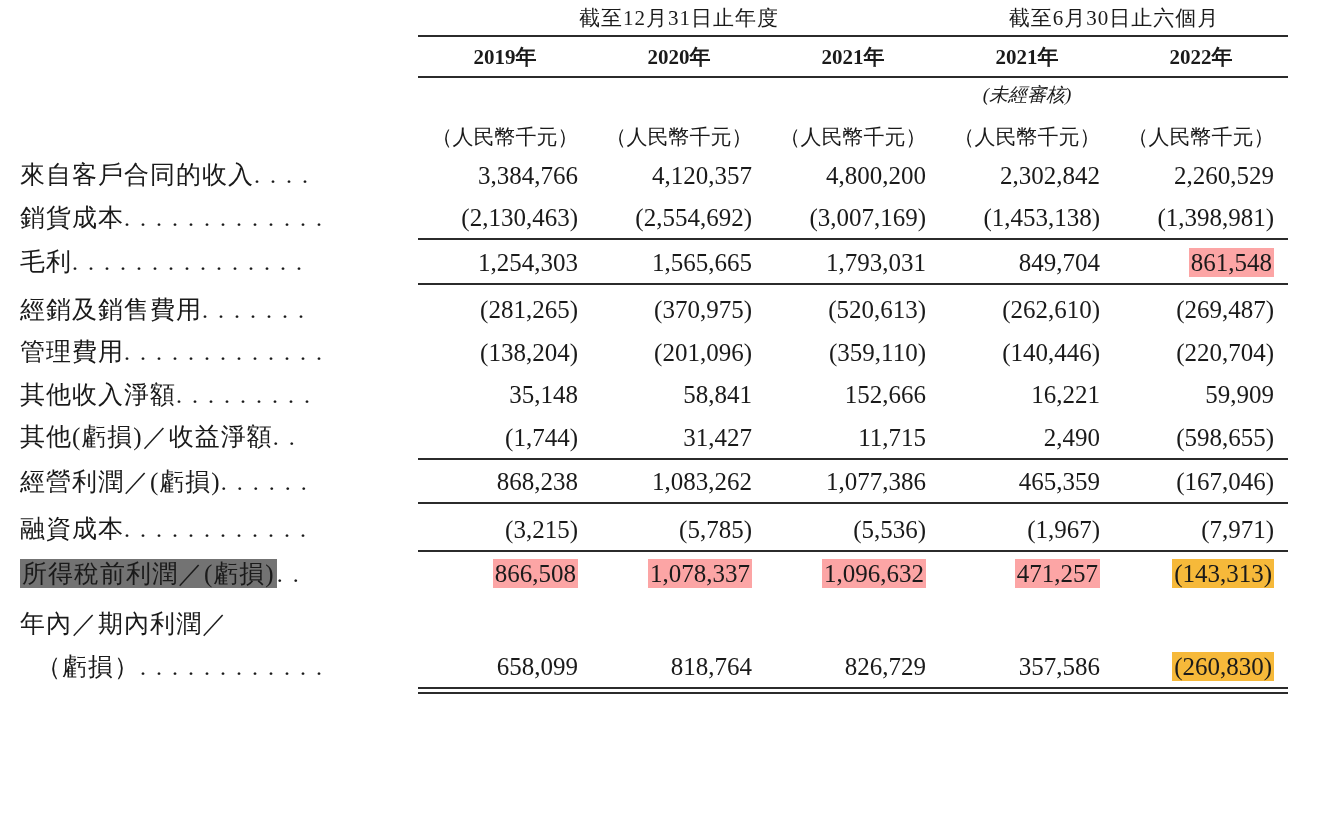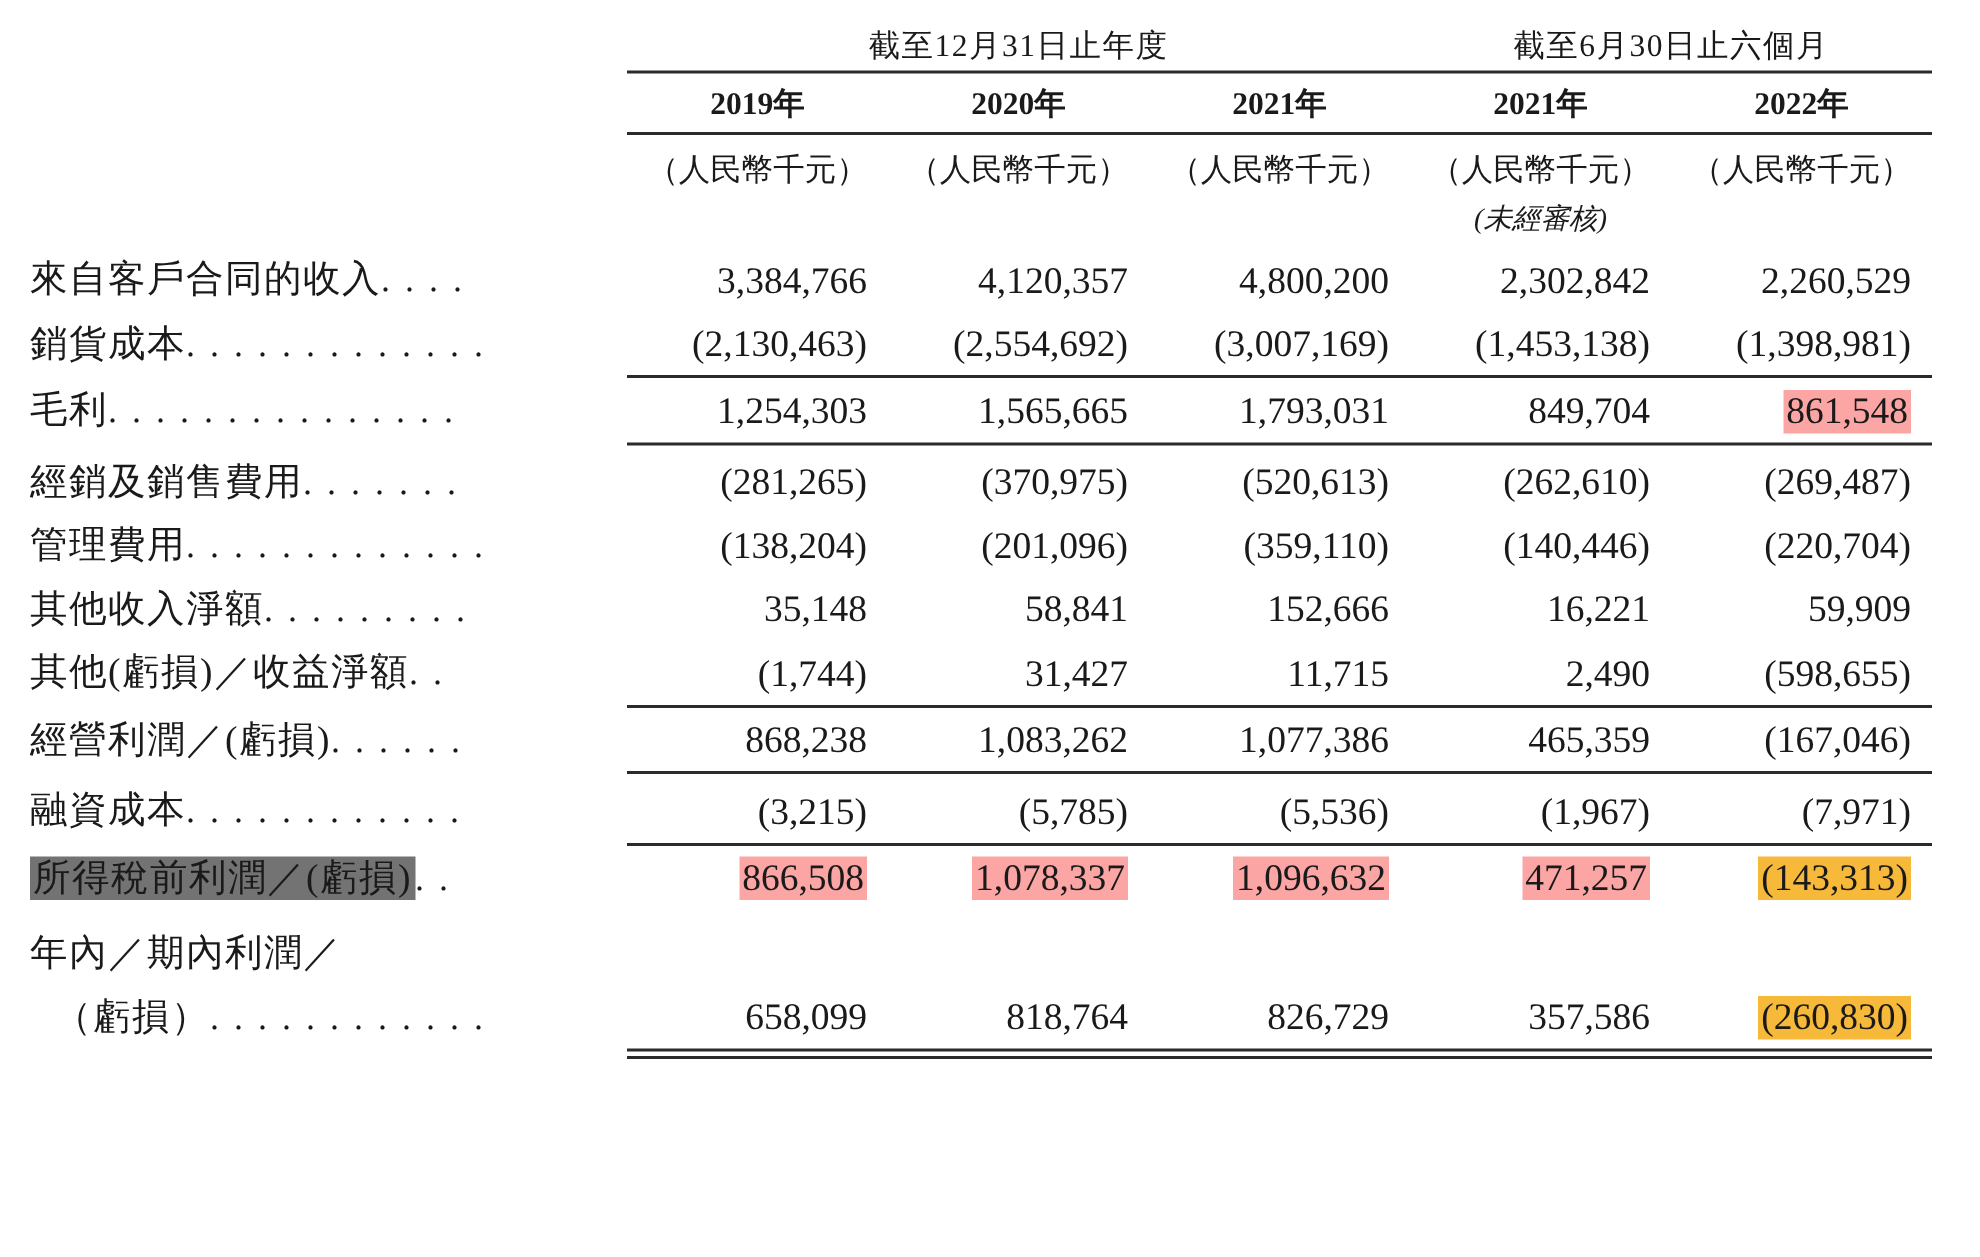--- a/index.html
+++ b/index.html
@@ -17,21 +17,21 @@
   #sheet {
     position: relative;
     width: 1320px;
     height: 838px;
     padding: 0;
   }
   table.fin {
     border-collapse: collapse;
     width: 1270px;
     margin-left: 18px;
-    margin-top: 16px;
+    margin-top: 4px;
     table-layout: fixed;
   }
   table.fin col.c-label { width: 400px; }
   table.fin col.c-num   { width: 174px; }
 
   td, th {
     padding: 0;
     vertical-align: bottom;
     font-weight: normal;
   }
@@ -165,33 +165,33 @@
       <td>
             <div></div>
           </td>
       <td>
             <div></div>
           </td>
     </tr>
 
     <tr>
       <td></td>
+      <td></td>
+      <td></td>
+      <td></td>
+      <td class="unaudited">(未經審核)</td>
+      <td></td>
+    </tr>
+    <tr>
+      <td></td>
       <td class="unit">（人民幣千元）</td>
       <td class="unit">（人民幣千元）</td>
       <td class="unit">（人民幣千元）</td>
       <td class="unit">（人民幣千元）</td>
       <td class="unit">（人民幣千元）</td>
-    </tr>
-    <tr>
-      <td></td>
-      <td></td>
-      <td></td>
-      <td></td>
-      <td class="unaudited">(未經審核)</td>
-      <td></td>
     </tr>
 
     <tr>
       <td class="lbl"><span class="lead">來自客戶合同的收入</span><span class="dots">. . . .</span></td>
       <td class="num">3,384,766</td>
       <td class="num">4,120,357</td>
       <td class="num">4,800,200</td>
       <td class="num">2,302,842</td>
       <td class="num">2,260,529</td>
     </tr>

